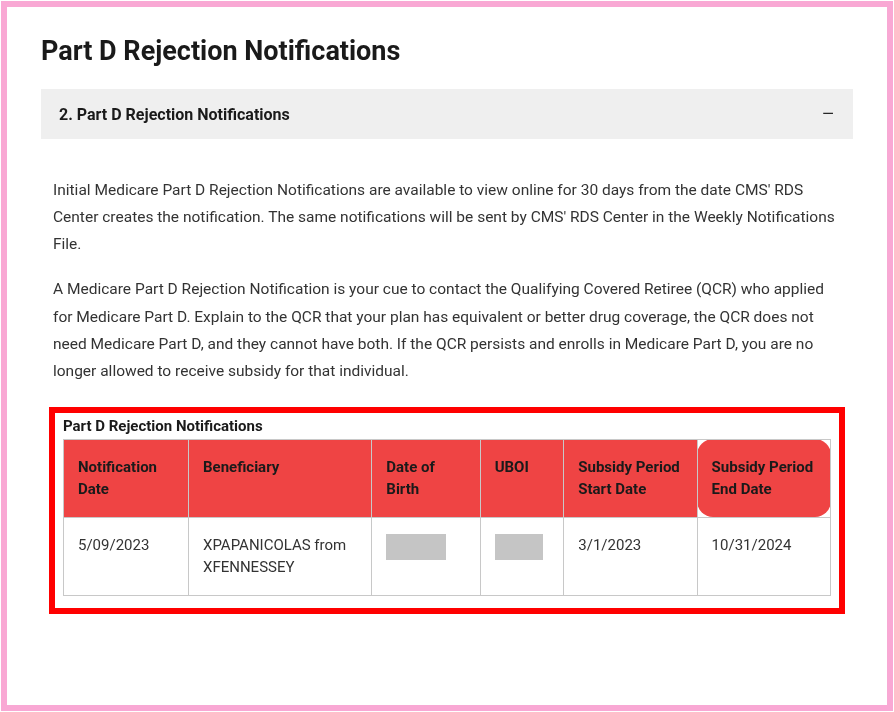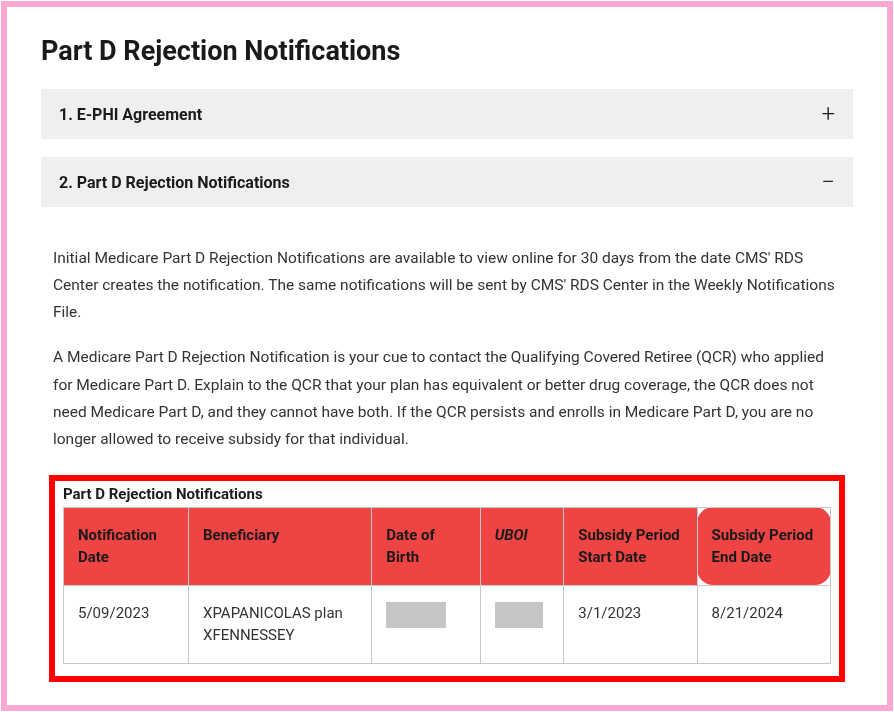--- a/index.html
+++ b/index.html
@@ -94,35 +94,31 @@
       width: 60px;
       height: 26px;
       vertical-align: middle;
     }
     .redacted-block.narrow {
       width: 48px;
     }
     .col-notif { width: 15%; }
     .col-benef { width: 22%; }
     .col-dob { width: 13%; }
-    .col-uboi { width: 10%; font-style: italic; }
+    .col-uboi { width: 10%; }
     .col-start { width: 16%; }
     .col-end { width: 16%; border-radius: 16px; }
   </style>
 </head>
 <body>
 
 <div class="outer-frame">
 
   <h1 class="page-title">Part D Rejection Notifications</h1>
 
-  <div class="accordion-item">
-    <span class="accordion-title">1. E-PHI Agreement</span>
-    <span class="accordion-icon">+</span>
-  </div>
 
   <div class="accordion-item">
     <span class="accordion-title">2. Part D Rejection Notifications</span>
     <span class="accordion-icon">−</span>
   </div>
 
   <div class="content-area">
     <p class="paragraph">Initial Medicare Part D Rejection Notifications are available to view online for 30 days from the date CMS' RDS Center creates the notification. The same notifications will be sent by CMS' RDS Center in the Weekly Notifications File.</p>
     <p class="paragraph">A Medicare Part D Rejection Notification is your cue to contact the Qualifying Covered Retiree (QCR) who applied for Medicare Part D. Explain to the QCR that your plan has equivalent or better drug coverage, the QCR does not need Medicare Part D, and they cannot have both. If the QCR persists and enrolls in Medicare Part D, you are no longer allowed to receive subsidy for that individual.</p>
 
@@ -135,24 +131,24 @@
             <th class="col-benef">Beneficiary</th>
             <th class="col-dob">Date of Birth</th>
             <th class="col-uboi">UBOI</th>
             <th class="col-start">Subsidy Period Start Date</th>
             <th class="col-end">Subsidy Period End Date</th>
           </tr>
         </thead>
         <tbody>
           <tr>
             <td>5/09/2023</td>
-            <td>XPAPANICOLAS plan XFENNESSEY</td>
+            <td>XPAPANICOLAS from XFENNESSEY</td>
             <td><span class="redacted-block"></span></td>
             <td><span class="redacted-block narrow"></span></td>
             <td>3/1/2023</td>
-            <td>8/21/2024</td>
+            <td>10/31/2024</td>
           </tr>
         </tbody>
       </table>
     </div>
   </div>
 
 </div>
 
 </body></html>

